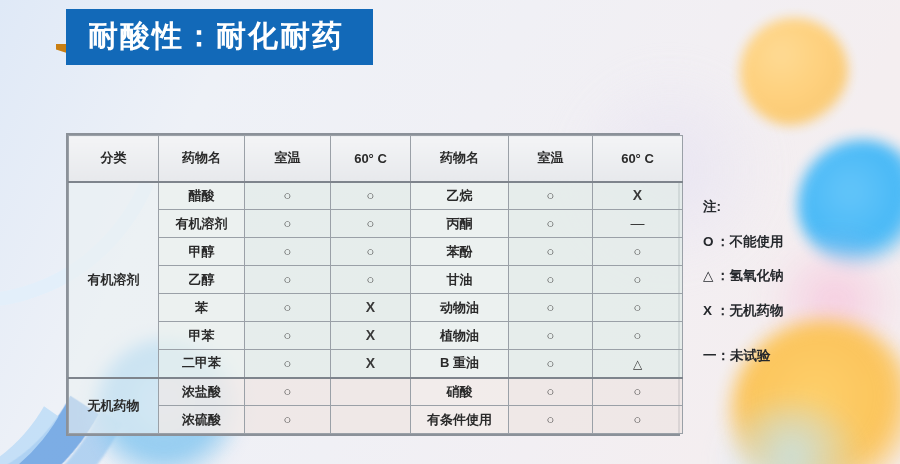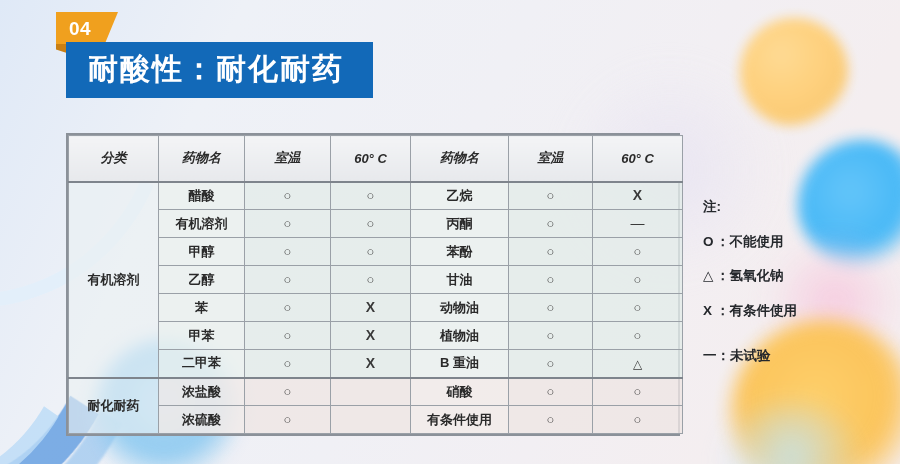--- a/index.html
+++ b/index.html
@@ -174,21 +174,20 @@
     vertical-align: middle;
     font-weight: bold;
     padding: 0 2px;
     white-space: nowrap;
   }
   table.drug-table thead th {
     background: linear-gradient(180deg, #f3f4f6 0%, #e7e9ec 100%);
     height: 46px;
     border-bottom: 2px solid #7e848c;
     font-size: 13px;
-    font-style: italic;
   }
   col.c-cat   { width: 90px; }
   col.c-name  { width: 86px; }
   col.c-rt    { width: 86px; }
   col.c-hot   { width: 80px; }
   col.c-name2 { width: 98px; }
   col.c-rt2   { width: 84px; }
   col.c-hot2  { width: 90px; }
 
   
@@ -253,21 +252,20 @@
     <div class="blob blob-lilac-mid"></div>
     <div class="blob blob-orange-top"></div>
     <div class="blob blob-blue-right"></div>
     <div class="blob blob-pink-right"></div>
     <div class="blob blob-orange-bottom"></div>
     <div class="blob blob-cyan-bottom"></div>
     <div class="blob blob-blue-table"></div>
   </div>
 
   <div id="title-block">
-    <div class="num-badge">04</div>
     <div class="badge-fold"></div>
     <div class="banner">
       <div class="banner-text">耐酸性：耐化耐药</div>
     </div>
   </div>
 
   <div id="drug-table-wrap">
     <table class="drug-table">
       <colgroup>
         <col class="c-cat">
@@ -341,21 +339,21 @@
           </tr>
           <tr class="organic">
             <td class="name-cell">二甲苯</td>
             <td><span class="mark circle">○</span></td>
             <td><span class="mark cross">X</span></td>
             <td class="name-cell sep-left">B 重油</td>
             <td><span class="mark circle">○</span></td>
             <td><span class="mark tri">△</span></td>
           </tr>
           <tr class="inorganic first-inorganic">
-            <td class="cat-cell" rowspan="2">耐化耐药</td>
+            <td class="cat-cell" rowspan="2">无机药物</td>
             <td class="name-cell">浓盐酸</td>
             <td><span class="mark circle">○</span></td>
             <td></td>
             <td class="name-cell sep-left">硝酸</td>
             <td><span class="mark circle">○</span></td>
             <td><span class="mark circle">○</span></td>
           </tr>
           <tr class="inorganic">
             <td class="name-cell">浓硫酸</td>
             <td><span class="mark circle">○</span></td>
@@ -366,18 +364,18 @@
           </tr>
         </tbody>
     </table>
   </div>
 
   <div id="legend">
     <div class="legend-row">注:</div>
     <div id="legend-items">
         <div class="legend-row"><span class="legend-sym">O</span><span>：不能使用</span></div>
         <div class="legend-row"><span class="legend-sym">△</span><span>：氢氧化钠</span></div>
-        <div class="legend-row"><span class="legend-sym">X</span><span>：有条件使用</span></div>
+        <div class="legend-row"><span class="legend-sym">X</span><span>：无机药物</span></div>
         <div class="legend-row"><span class="legend-sym">一</span><span>：未试验</span></div>
       </div>
   </div>
 
 </div>
 
 </body></html>

